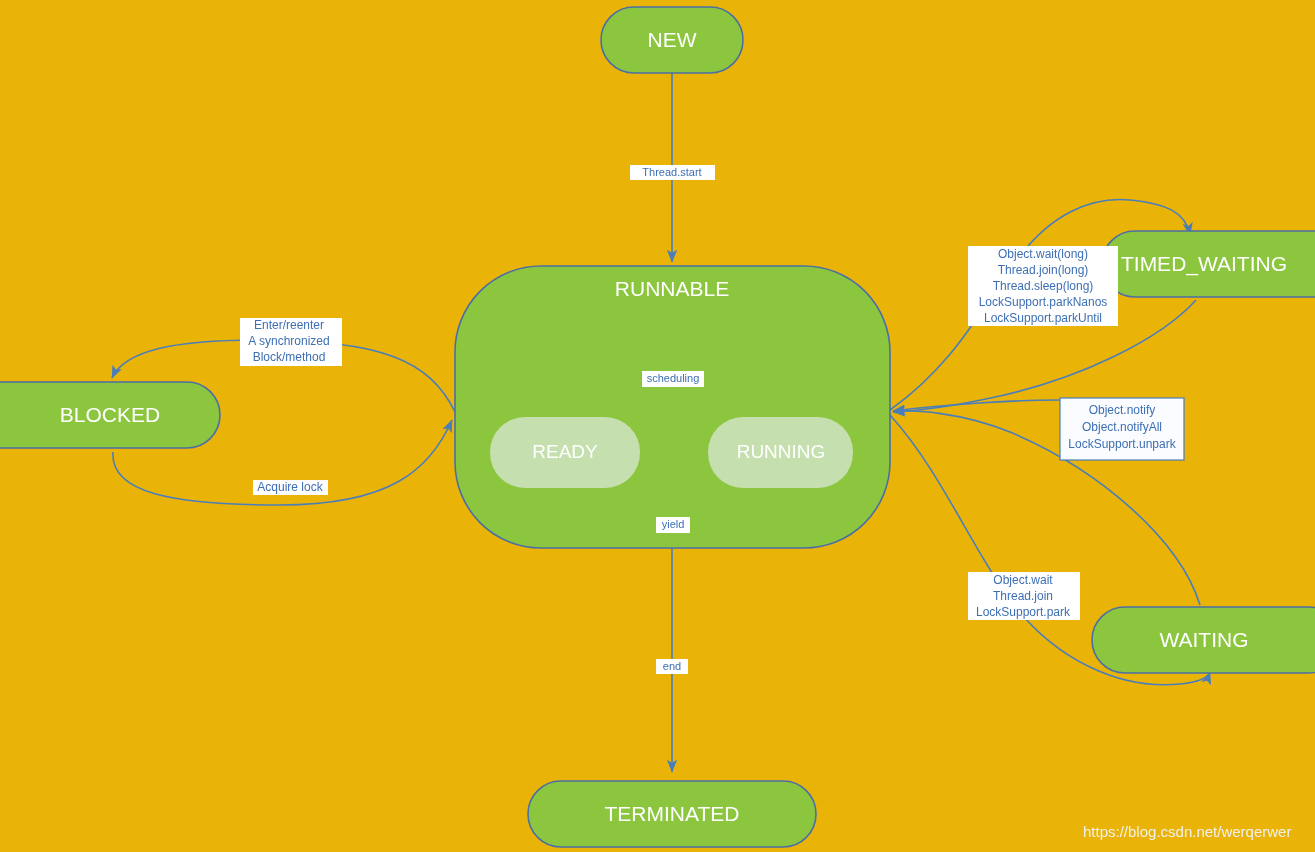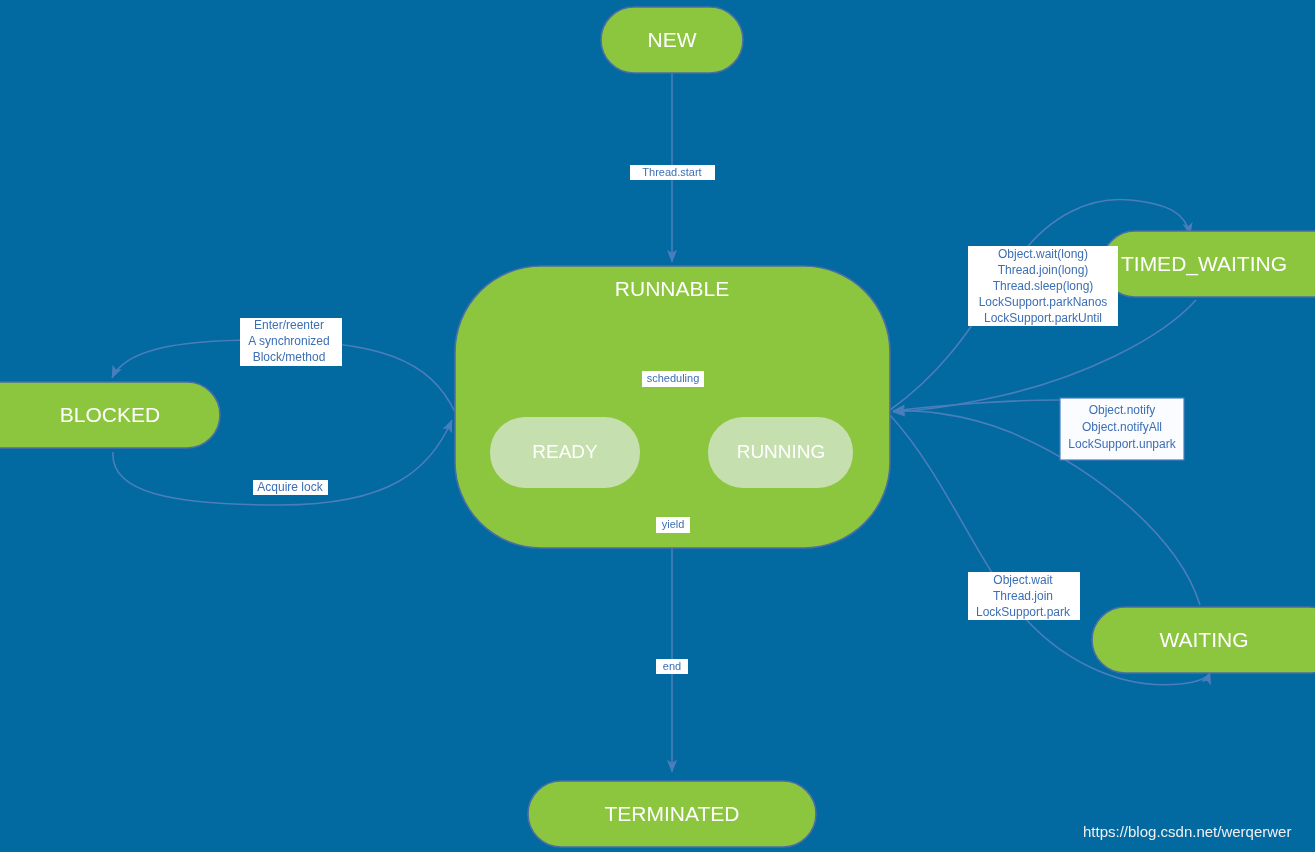--- a/index.html
+++ b/index.html
@@ -10,21 +10,21 @@
   body {
     width: 1315px;
     height: 852px;
     overflow: hidden;
     font-family: "Liberation Sans", sans-serif;
   }
   #diagram-root {
     position: relative;
     width: 1315px;
     height: 852px;
-    background: #0369a1;
+    background: #eab308;
   }
   svg#thread-state-diagram {
     display: block;
     width: 1315px;
     height: 852px;
   }
   .state-label {
     font-family: "Liberation Sans", sans-serif;
     fill: #ffffff;
     font-size: 21px;

